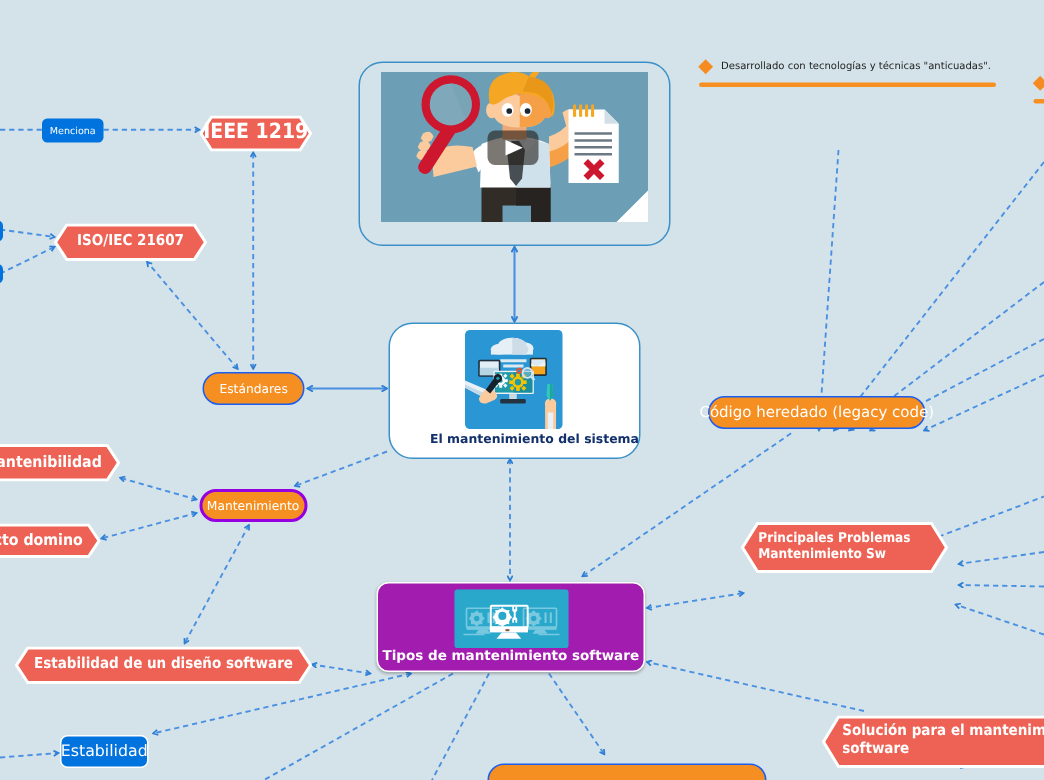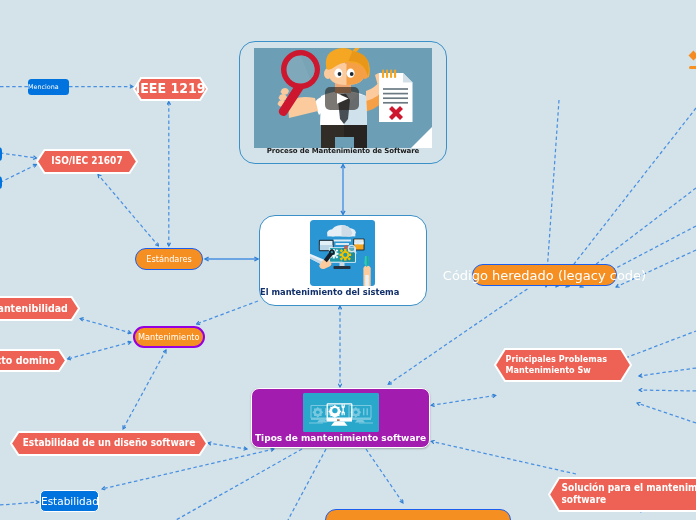--- a/index.html
+++ b/index.html
@@ -11,21 +11,21 @@
   
   .vcard{position:absolute;left:239px;top:41px;width:208px;height:123px;
      border:1.3px solid #3c90c8;border-radius:16px;background:#d4e3e9;box-sizing:border-box;}
   .vcard .thumb{position:absolute;left:13.5px;top:5.5px;width:178px;height:100px;overflow:hidden;}
   .vcard .vtitle{position:absolute;left:0;right:0;top:105px;text-align:center;white-space:nowrap;
      font-size:7px;font-weight:bold;color:#1b1b1b;letter-spacing:-.1px;}
 
   .ccard{position:absolute;left:259px;top:215px;width:168px;height:91px;
      border:1.3px solid #3c90c8;border-radius:16px;background:#ffffff;box-sizing:border-box;}
   .ccard .cimg{position:absolute;left:50px;top:4px;width:65px;height:66px;border-radius:3px;overflow:hidden;}
-  .ccard .ctitle{position:absolute;left:0;right:0;top:71px;text-align:left;white-space:nowrap;
+  .ccard .ctitle{position:absolute;left:0;right:0;top:71px;text-align:right;white-space:nowrap;
      font-size:8.3px;font-weight:bold;color:#12306b;}
 
   .tcard{position:absolute;left:251px;top:388px;width:179px;height:60px;
      background:#a21caf;border:1.4px solid #ffffff;border-radius:8px;box-sizing:border-box;
      box-shadow:0 1px 2px rgba(0,0,0,.25);}
   .tcard .timg{position:absolute;left:51px;top:4px;width:76px;height:39px;background:#29a8cc;border-radius:2px;overflow:hidden;}
   .tcard .ttitle{position:absolute;left:0;right:0;top:44px;text-align:center;white-space:nowrap;
      font-size:9px;font-weight:bold;color:#ffffff;}
 
   .note{position:absolute;left:466px;top:39.2px;width:200px;}
@@ -35,21 +35,21 @@
 
   
   .hexn{position:absolute;}
   .hexn>svg{position:absolute;left:0;top:0;display:block;}
   .hexn .lbl{position:absolute;left:0;top:0;width:100%;height:100%;
      display:flex;flex-direction:column;align-items:center;justify-content:center;
      color:#fff;font-weight:bold;text-align:center;line-height:1.22;white-space:nowrap;
      font-family:"DejaVu Sans Condensed","DejaVu Sans",sans-serif;}
   .pilln{position:absolute;border-radius:999px;display:flex;align-items:center;justify-content:center;
      color:#fff;box-sizing:border-box;white-space:nowrap;background:#f68f21;}
-  .rectn{position:absolute;border-radius:5px;display:flex;align-items:center;justify-content:flex-start;
+  .rectn{position:absolute;border-radius:5px;display:flex;align-items:center;justify-content:center;
      color:#fff;box-sizing:border-box;white-space:nowrap;background:#0073de;}
   .mono{font-family:"Liberation Mono",monospace;}
   .note .bar{position:absolute;left:0;top:15.8px;width:198px;height:3.2px;background:#f79021;border-radius:2px;}
 </style>
 </head>
 <body>
 
 <div id="canvas">
   <svg id="links" viewBox="0 0 696 520">
     <defs>
@@ -172,21 +172,20 @@
 
     <g>
       <rect x="71" y="39" width="34" height="23" rx="5" fill="#231d16" opacity="0.6"></rect>
       <path d="M83 45.3 L94.5 50.5 L83 55.7 Z" fill="#ffffff"></path>
     </g>
 
     <path d="M178 79 L178 100 L157 100 Z" fill="#ffffff"></path>
   </g>
 </svg>
     </div>
-    <div class="vtitle">Proceso de Mantenimiento de Software</div>
   </div>
 
   <div class="ccard">
     <div class="cimg">
 <svg class="csvg" viewBox="0 0 66 66" width="66" height="66" xmlns="http://www.w3.org/2000/svg">
   <defs>
             <clipPath id="cclip">
               <rect x="0" y="0" width="66" height="66" rx="3"></rect>
             </clipPath>
           </defs>
@@ -310,20 +309,27 @@
   <circle cx="31.9" cy="17.6" r="2.7" fill="#29a8cc"></circle>
 
   <g fill="#ffffff" transform="translate(40.4,11.3)">
     <path d="M-1.9 0 l1.2 0 l0 1.9 l0.9 0 l0 -1.9 l1.2 0 l0 2.9 l-1 1 l0 3.1 l1 1 l0 2.9 l-1.2 0 l0 -1.9 l-0.9 0 l0 1.9 l-1.2 0 l0 -2.9 l1 -1 l0 -3.1 l-1 -1 z"></path>
   </g>
 </svg>
     </div>
     <div class="ttitle">Tipos de mantenimiento software</div>
   </div>
 
+  <div class="note">
+    <div class="row">
+      <div class="dia"></div>
+      <div class="txt">Desarrollado con tecnologías y técnicas "anticuadas".</div>
+    </div>
+    <div class="bar"></div>
+  </div>
 
   <div id="nodes">
 
     <div class="rectn" style="left:-16px;top:146.5px;width:18px;height:14.5px;border-radius:3.5px;"></div>
     <div class="rectn" style="left:-16px;top:175.5px;width:17.5px;height:13.5px;border-radius:3.5px;"></div>
     <div class="pilln" style="left:325px;top:509px;width:186px;height:22px;border:1.8px solid #1a5ef0;"></div>
     <div class="note" style="left:689px;top:50px;width:30px;">
       <div class="row">
           <div class="dia"></div>
         </div>
@@ -374,21 +380,21 @@
       <svg viewBox="0 0 198 25" width="198" height="25">
         <path d="M8.5 1 H189.5 L197 12.5 L189.5 24 H8.5 L1 12.5 Z" fill="#ed6254" stroke="#fff" stroke-width="2"></path>
       </svg>
       <div class="lbl" style="font-size:10px;">Estabilidad de un diseño software</div>
     </div>
 
     <div class="rectn" style="left:40px;top:490px;width:59px;height:22px;font-size:10.5px;border:1.6px solid #fff;">
       <span>Estabilidad</span>
     </div>
 
-    <div class="pilln" style="left:472px;top:264px;width:145px;height:22px;font-size:13px;border:1.8px solid #1a5ef0;">
+    <div class="pilln" style="left:472px;top:264px;width:145px;height:22px;font-size:10px;border:1.8px solid #1a5ef0;">
       <span>Código heredado (legacy code)</span>
     </div>
 
     <div class="hexn" style="left:494px;top:348px;width:138px;height:34px;">
       <svg viewBox="0 0 138 34" width="138" height="34">
         <path d="M11 1 H127 L137 17 L127 33 H11 L1 17 Z" fill="#ed6254" stroke="#fff" stroke-width="2"></path>
       </svg>
       <div class="lbl" style="font-size:9px;align-items:flex-start;padding-left:11.5px;box-sizing:border-box;text-align:left;">
         <span>Principales Problemas</span>
           <span>Mantenimiento Sw</span>

